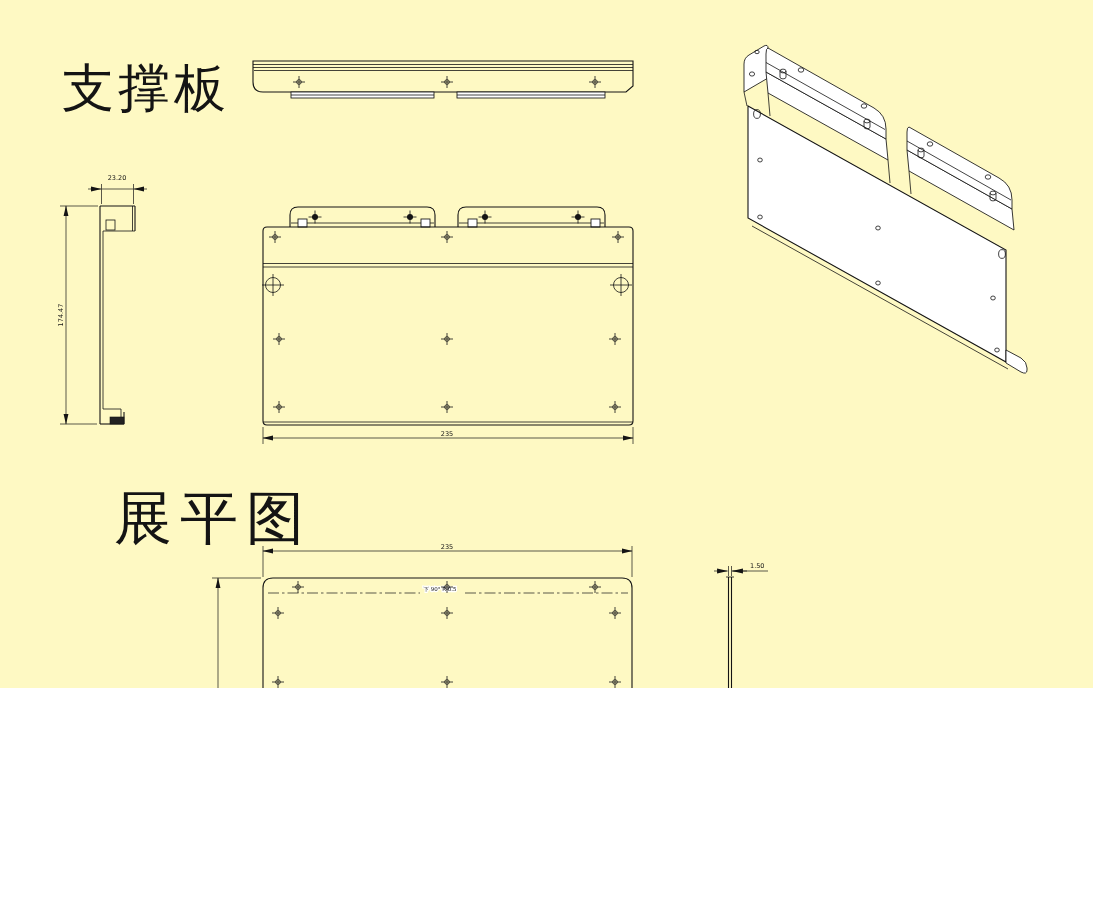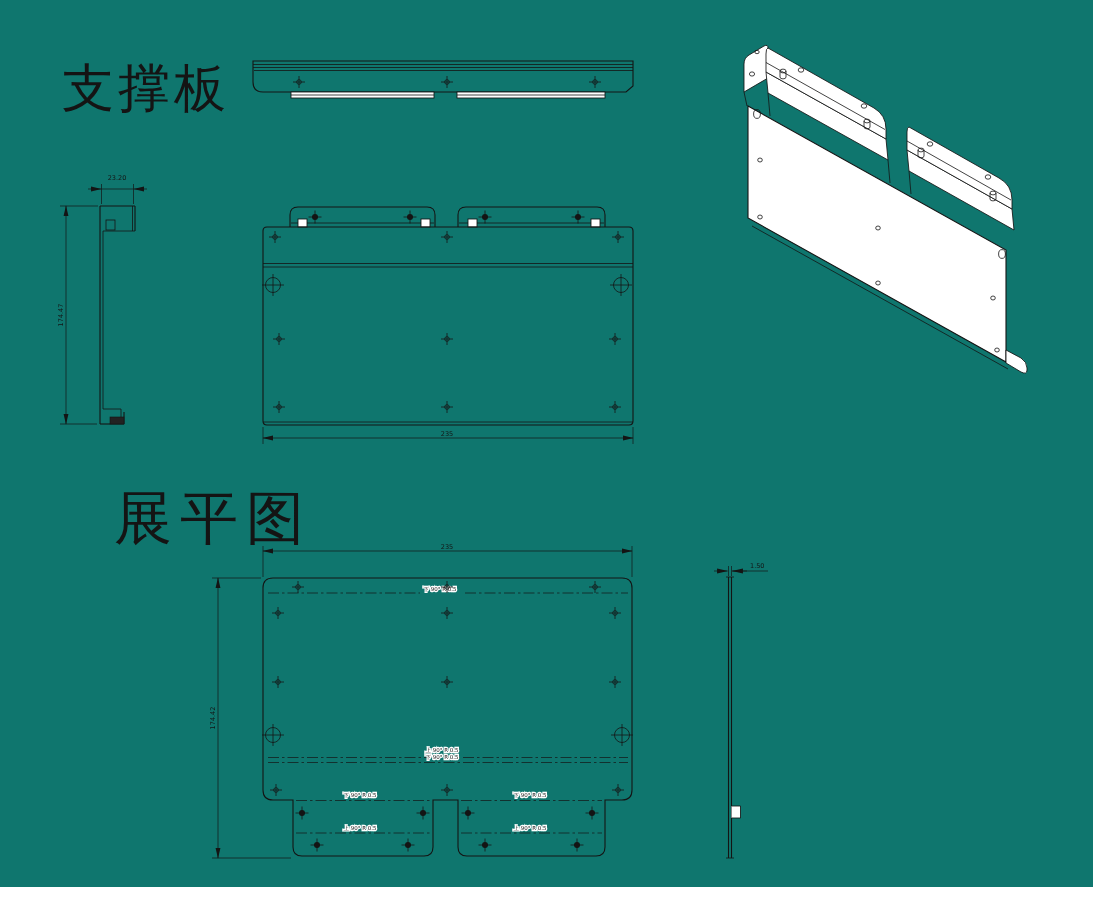--- a/index.html
+++ b/index.html
@@ -1,16 +1,16 @@
 <!DOCTYPE html>
 <html><head>
 <meta charset="utf-8">
 <style>
   html,body{margin:0;padding:0;background:#fff}
-  .sheet{position:relative;width:1093px;height:887px;background:#0f766e;overflow:hidden;
+  .sheet{position:relative;width:1093px;height:688px;background:#fef9c3;overflow:hidden;
          font-family:"DejaVu Sans",sans-serif}
   svg{position:absolute;left:0;top:0}
   .ol{fill:none;stroke:#141414;stroke-width:1.1}
   .ln{fill:none;stroke:#141414;stroke-width:0.8}
   .dim{fill:none;stroke:#141414;stroke-width:0.7}
   .bend{fill:none;stroke:#141414;stroke-width:0.7;stroke-dasharray:11 3 2.5 3}
   .wf{fill:#fff;stroke:#141414;stroke-width:1.1}
   .wf2{fill:#fff;stroke:#141414;stroke-width:0.85}
   text{fill:#141414}
   .dimt{font-size:6.5px;font-family:"DejaVu Sans",sans-serif}

